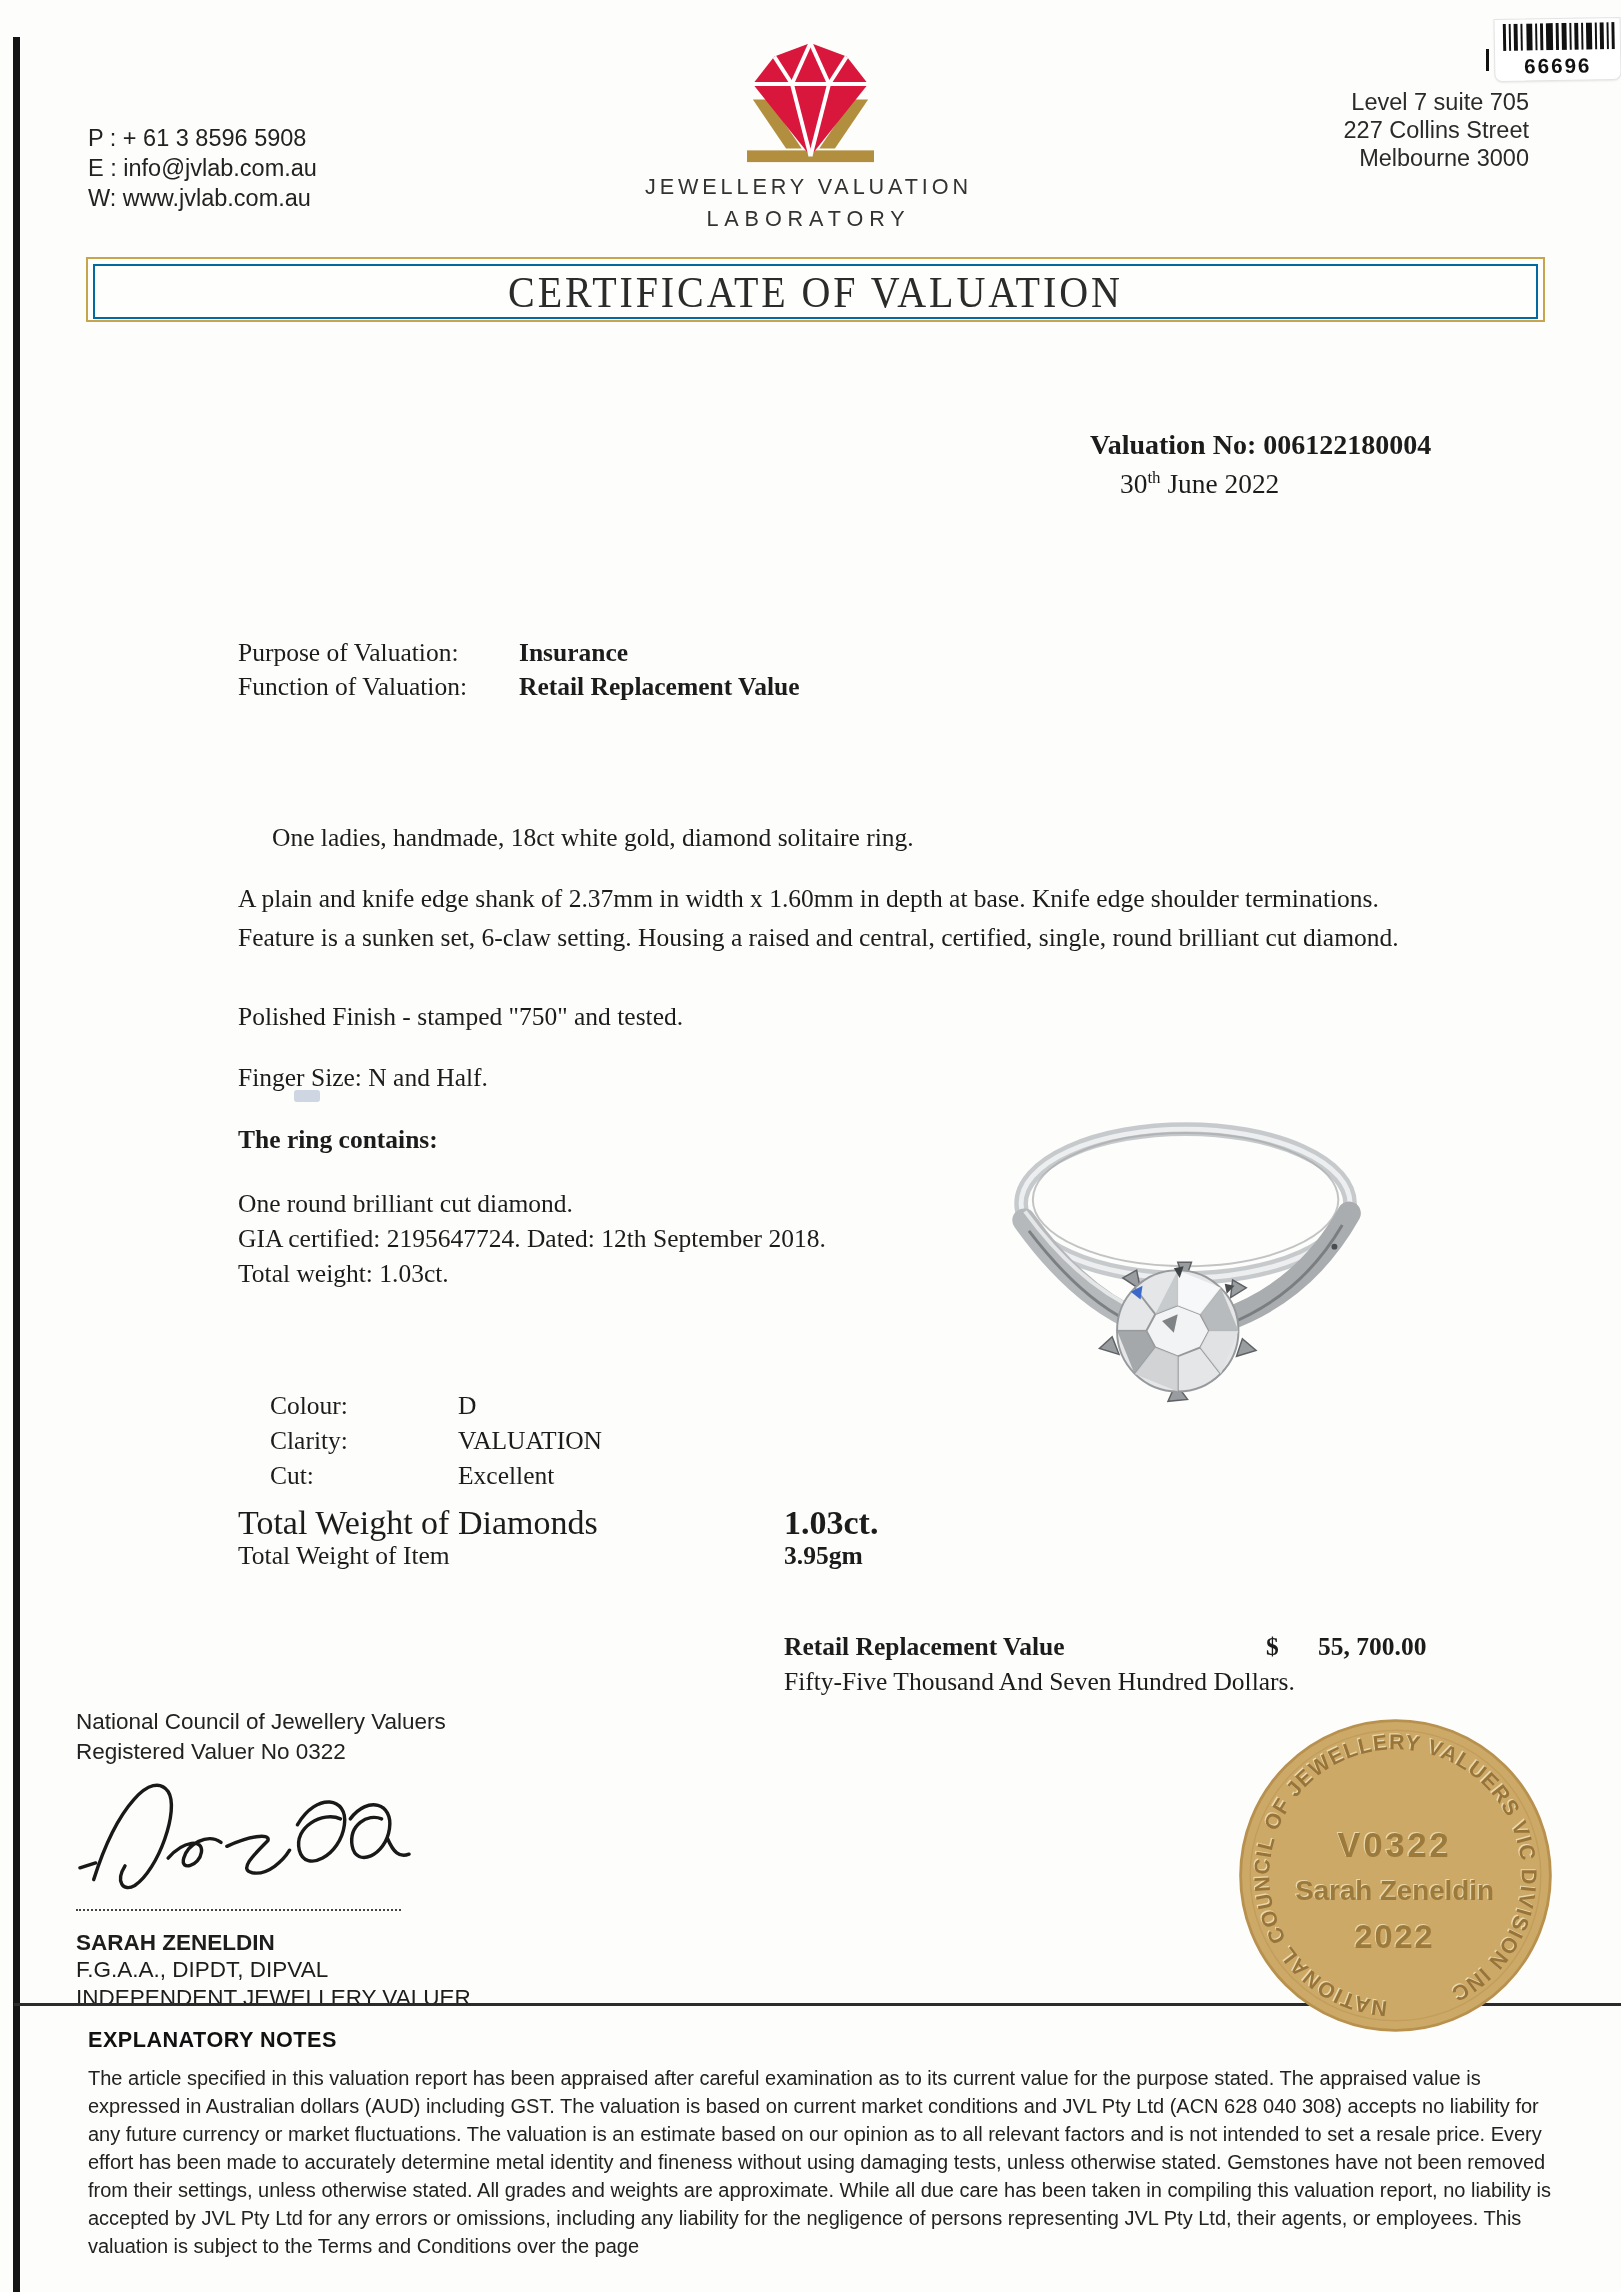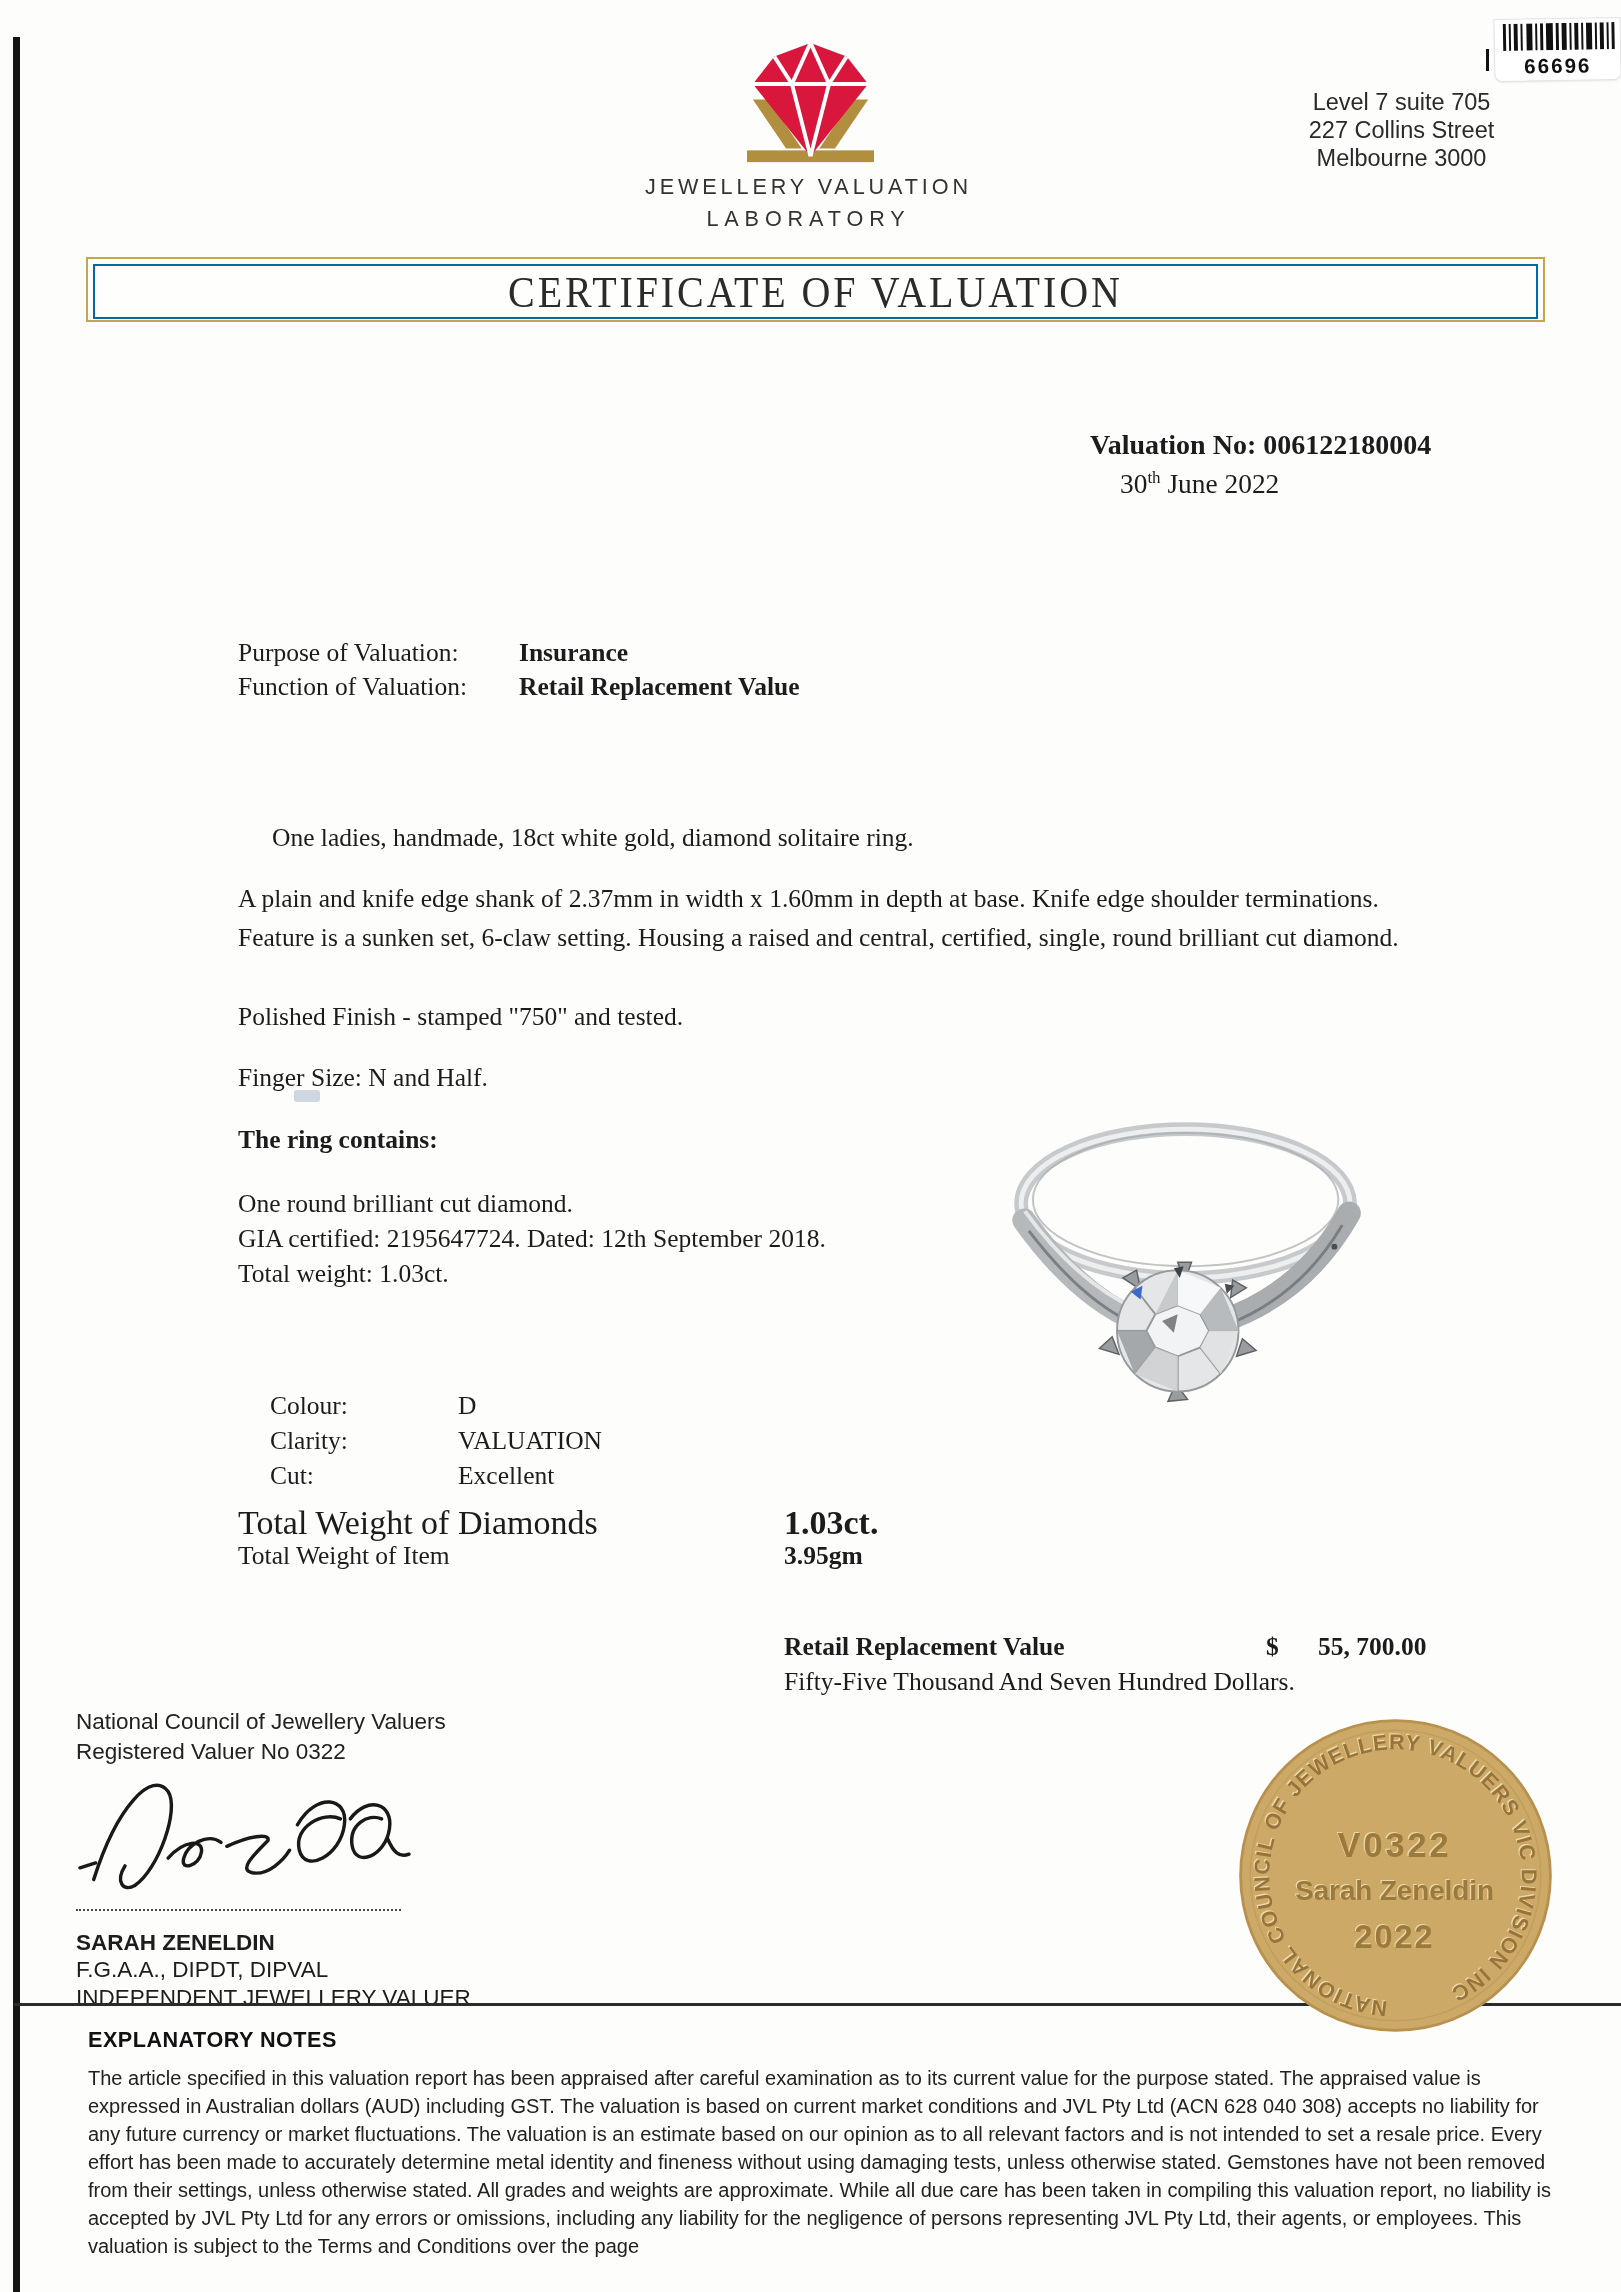--- a/index.html
+++ b/index.html
@@ -7,21 +7,21 @@
     position:relative;width:1621px;height:2293px;margin:0 auto;
     background:#fdfdfb;overflow:hidden;
     font-family:"Liberation Serif", serif;color:#1c1c1c;
   }
   .abs{position:absolute;}
   .sans{font-family:"Liberation Sans", sans-serif;}
   .serif{font-family:"Liberation Serif", serif;}
   .b{font-weight:bold;}
   
   .contact{font-size:23.5px;line-height:30px;color:#222;}
-  .addr{font-size:23.5px;line-height:28px;text-align:center;color:#2a2a2a;}
+  .addr{font-size:23.5px;line-height:28px;text-align:right;color:#2a2a2a;}
   .logo-text{letter-spacing:3.9px;font-size:21.6px;color:#333;text-align:center;}
   
   .sticker{background:#fff;border:1px solid #e4e4e4;border-radius:0 0 7.8px 7.8px;
     transform:rotate(-1deg);box-shadow:0 1px 2px rgba(0,0,0,.08);}
   .sticker-num{font-size:20.6px;letter-spacing:2px;text-align:center;color:#111;}
   
   .banner{border:2.9px solid #c8a44c;padding:4.9px;background:#fefefc;}
   .banner-inner{border:2px solid #0369a1;height:100%;display:flex;align-items:center;justify-content:center;}
   .banner-title{font-size:40px;letter-spacing:2.9px;color:#2b2b2b;transform:scaleY(1.12);
     font-family:"Liberation Serif", serif;}
@@ -46,20 +46,25 @@
   .smudge{background:#9fb0c8;opacity:.5;border-radius:2.9px;}
   svg text{font-family:"Liberation Sans", sans-serif;}
 </style>
 </head>
 <body>
 
 <div id="page">
 
   <div class="abs scanline" style="left:12.7px;top:37px;width:7.8px;height:2255px;"></div>
 
+  <div class="abs contact sans" style="left:88px;top:123px;">
+    <div>P : + 61 3 8596 5908</div>
+    <div>E : info@jvlab.com.au</div>
+    <div>W: www.jvlab.com.au</div>
+  </div>
 
   <svg class="abs" style="left:727px;top:39px;" width="167" height="127" viewBox="0 0 170 130">
 
     <g fill="#b28f3e">
       <polygon points="26,62 42,62 76,112 60,112"></polygon>
       <polygon points="50,62 64,62 86,95 74,101"></polygon>
       <polygon points="144,62 128,62 94,112 110,112"></polygon>
       <polygon points="120,62 106,62 88,91 98,99"></polygon>
       <rect x="20" y="114" width="130" height="12"></rect>
     </g>

